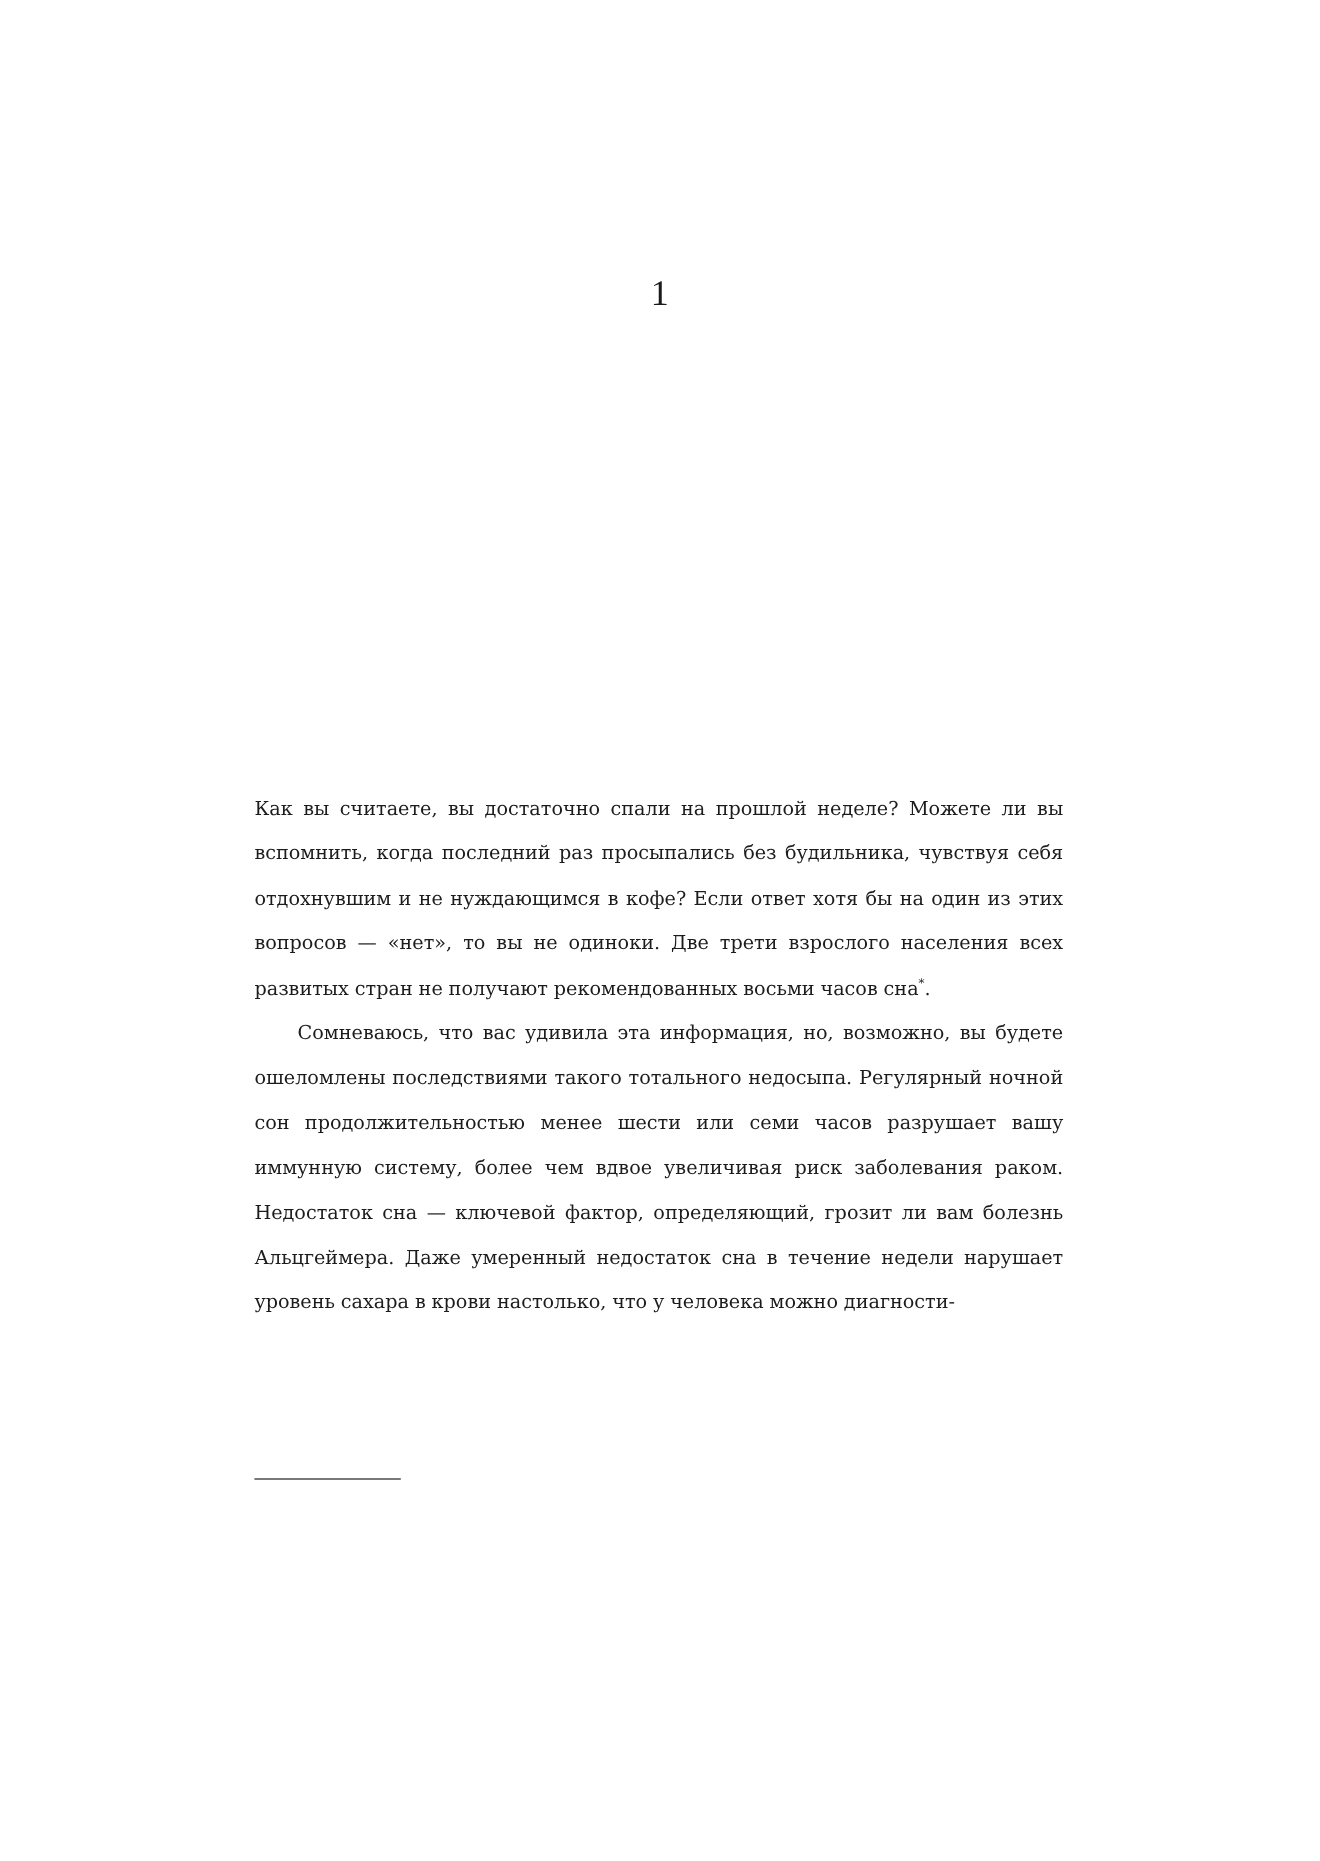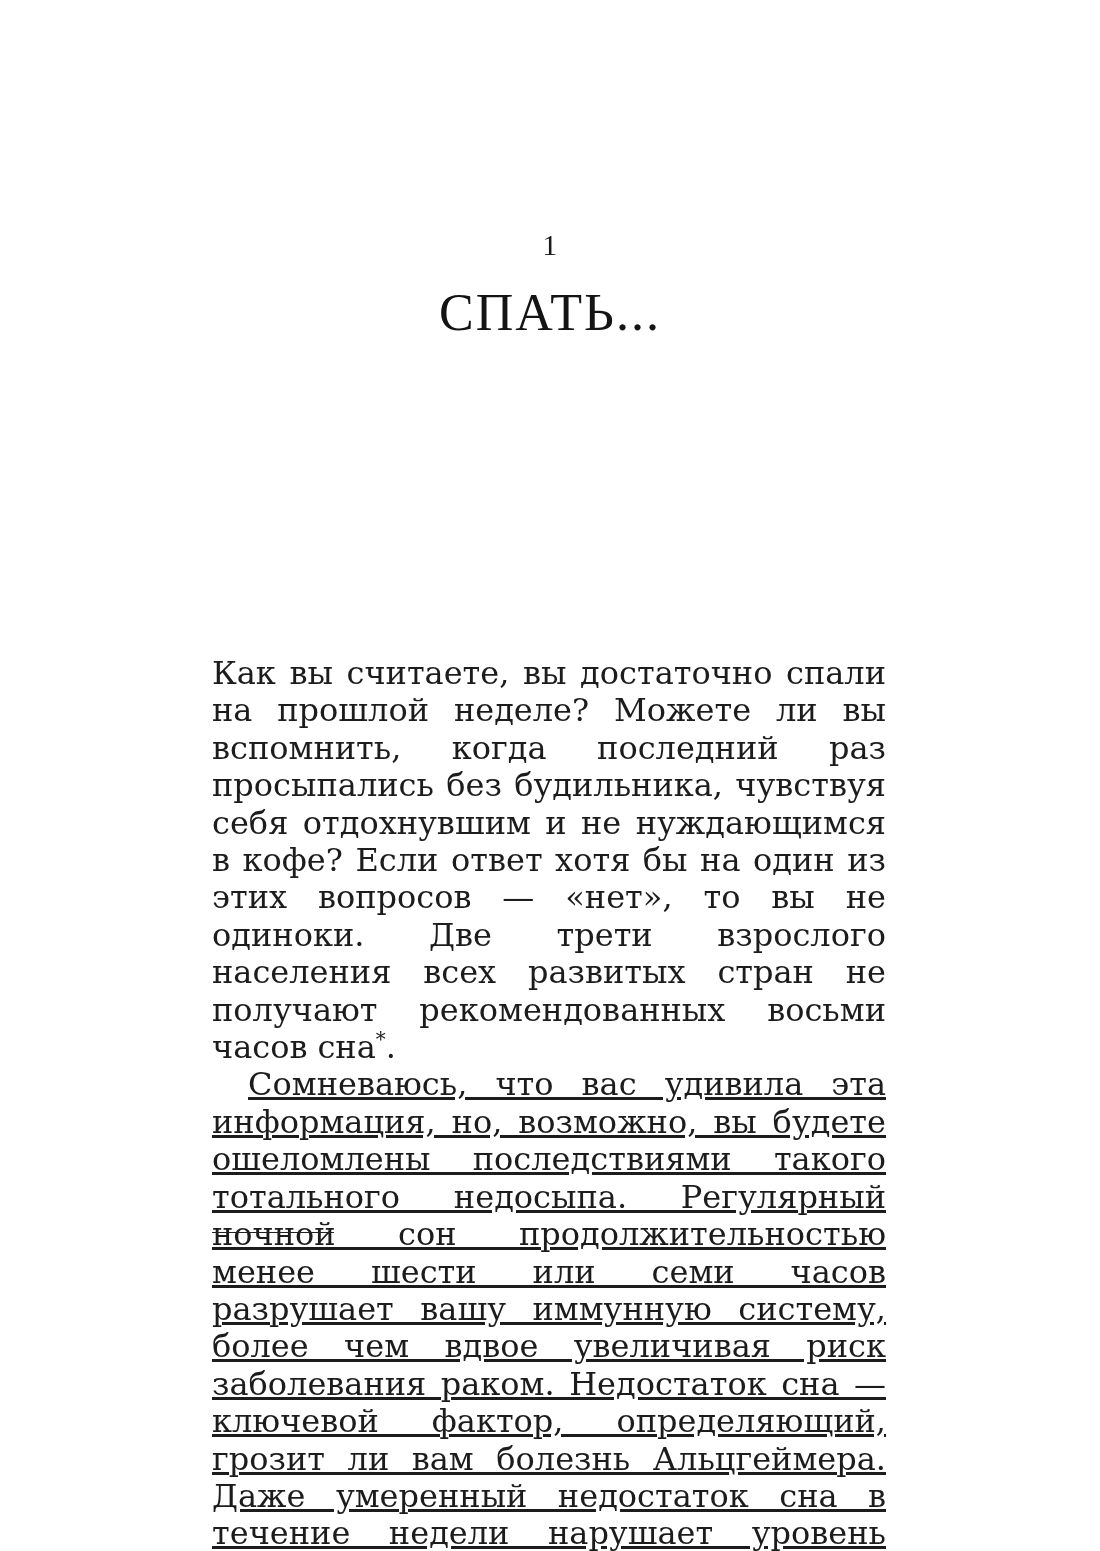--- a/index.html
+++ b/index.html
@@ -51,32 +51,31 @@
   .body-block {
     position: absolute;
     left: 212px;
     top: 655px;
     width: 674px;
   }
 
   .body-par {
     margin: 0;
     font-family: "DejaVu Serif", "Liberation Serif", serif;
-    font-size: 32px;
+    font-size: 16px;
     line-height: 37.4px;
     text-align: justify;
     text-justify: inter-word;
     color: #1c1c1c;
     hyphens: manual;
     word-spacing: -0.2px;
   }
 
   .body-par.indent {
     text-indent: 36px;
-    text-decoration: underline;
   }
 
   .fn-ref {
     font-size: 0.62em;
     vertical-align: super;
     line-height: 0;
   }
 
   
   .footnote-block {
@@ -115,21 +114,20 @@
     font-style: italic;
   }
 </style>
 </head>
 <body>
 
 <div class="page">
 
   <div class="chapter-head">
     <div class="chapter-number">1</div>
-    <h1 class="chapter-title">СПАТЬ...</h1>
   </div>
 
   <div class="body-block">
 
     <p class="body-par"><span>Как вы считаете, вы достаточно спали на прошлой неделе? Можете ли вы вспомнить, когда последний раз просыпались без будильника, чувствуя себя отдохнувшим и не нуждающимся в кофе? Если ответ хотя бы на один из этих вопросов — «нет», то вы не одиноки. Две трети взрослого населения всех развитых стран не получают рекомендованных восьми часов сна</span><span class="fn-ref">*</span><span>.</span></p>
 
     <p class="body-par indent"><span>Сомневаюсь, что вас удивила эта информация, но, возможно, вы будете ошеломлены последствиями такого тотального недосыпа. Регулярный ночной сон продолжительностью менее шести или семи часов разрушает вашу иммунную систему, более чем вдвое увеличивая риск заболевания раком. Недостаток сна — ключевой фактор, определяющий, грозит ли вам болезнь Альцгеймера. Даже умеренный недостаток сна в течение недели нарушает уровень сахара в крови настолько, что у человека можно диагности-</span></p>
 
   </div>
 

